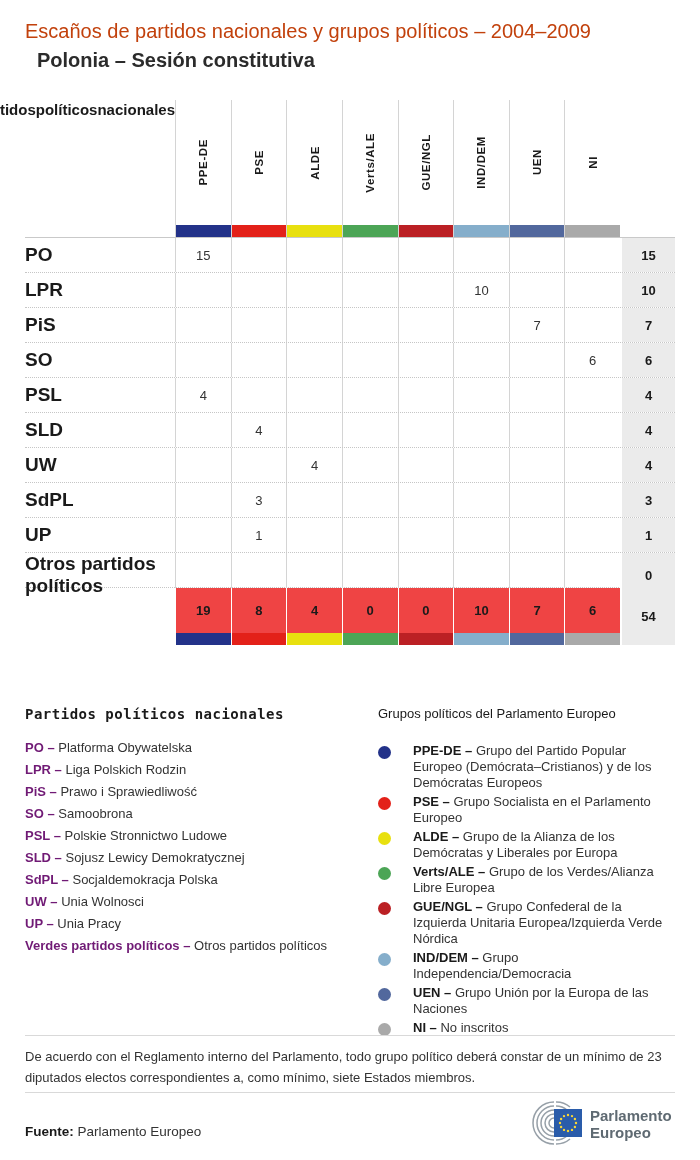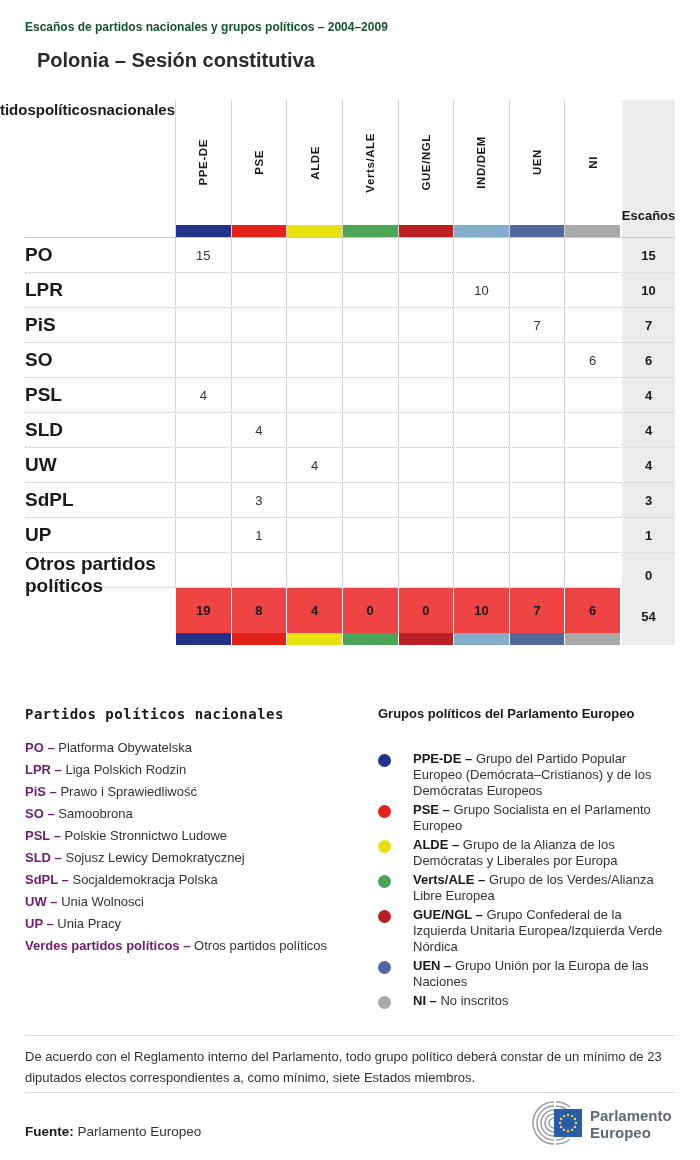--- a/index.html
+++ b/index.html
@@ -1,20 +1,20 @@
 <!DOCTYPE html>
 <html><head>
 <meta charset="utf-8">
 <style>
   * { margin:0; padding:0; box-sizing:border-box; }
   html,body { width:700px; height:1160px; background:#ffffff; overflow:hidden; }
   body { font-family:"Liberation Sans", sans-serif; color:#1a1a1a; position:relative; }
   .page { position:relative; width:700px; height:1160px; }
 
-  .title { position:absolute; top:20px; left:25px; font-size:12px; font-weight:bold; color:#14532d; }
+  .title { position:absolute; top:20px; left:25px; font-size:20px; font-weight:normal; color:#c2410c; }
   .subtitle { position:absolute; top:49px; left:27px; font-size:20px; font-weight:bold; color:#2b2b2b;margin-left:10px; }
 
   
   .seat-table { position:absolute; top:100px; left:25px; width:650px; }
   .thead { display:grid; grid-template-columns:150px repeat(8,1fr) 55px; height:138px; border-bottom:1px solid #c9c9c9; }
   .corner { display:flex; flex-direction:row; justify-content:flex-end; padding-bottom:14px; font-weight:bold; font-size:15px; line-height:20px; }
   .gh { border-left:1px solid #d4d4d4; display:flex; flex-direction:column; }
   .rot-wrap { flex:1; display:flex; align-items:center; justify-content:center; }
   .rot { writing-mode:vertical-rl; transform:rotate(180deg); font-weight:bold; font-size:11.5px; letter-spacing:0.6px; white-space:nowrap; }
   .bar { height:12px; width:100%; }
@@ -31,21 +31,21 @@
   .tot-seats { background:#ebebeb; border-left:2px solid #ffffff; display:flex; align-items:center; justify-content:center; font-weight:bold; font-size:13px; }
 
   
   .legends { position:absolute; top:706px; left:25px; width:650px; display:flex; }
   .leg-left { width:353px; }
   .leg-left h3 { font-family:"DejaVu Sans Mono", monospace; font-size:14px; font-weight:bold; letter-spacing:0.5px; margin-bottom:15px; }
   .leg-left .item { font-size:13px; line-height:22px; color:#333; }
   .leg-left .item b { color:#701a75; }
 
   .leg-right { width:297px; }
-  .leg-right h3 { font-size:13px; font-weight:bold; margin-bottom:30px; }
+  .leg-right h3 { font-size:13px; font-weight:normal; margin-bottom:22px; }
   .gitem { display:flex; gap:22px; margin-bottom:3px; font-size:13px; line-height:16px; color:#333; }
   .gitem .dot { width:13px; height:13px; border-radius:50%; margin-top:3px; flex-shrink:0; }
   .gitem b { color:#1a1a1a; }
 
   
   .rule { position:absolute; left:25px; width:650px; border-top:1px solid #d9d9d9; }
   .rule1 { top:1035px; } .rule2 { top:1092px; }
   .note { position:absolute; top:1046px; left:25px; width:650px; font-size:13px; line-height:21px; color:#333; }
   .source { position:absolute; left:25px; top:1124px; font-size:13.5px; color:#333; }
   .source b { color:#1a1a1a; }
@@ -110,23 +110,20 @@
             <span class="rot">UEN</span>
           </div>
         <div class="bar" style="background: rgb(82, 104, 157);"></div>
       </div>
       <div class="gh">
         <div class="rot-wrap">
             <span class="rot">NI</span>
           </div>
         <div class="bar" style="background: rgb(169, 169, 169);"></div>
       </div>
-      <div class="seats-head">
-          <span>Escaños</span>
-        </div>
     </div>
 
     <div class="trow">
       <div class="plabel">PO</div>
       <div class="val">15</div>
       <div class="val"></div>
       <div class="val"></div>
       <div class="val"></div>
       <div class="val"></div>
       <div class="val"></div>
@@ -293,20 +290,24 @@
         <span class="dot" style="background: rgb(232, 224, 15);"></span>
         <div><b>ALDE –</b> <span>Grupo de la Alianza de los Demócratas y Liberales por Europa</span></div>
       </div>
       <div class="gitem">
         <span class="dot" style="background: rgb(76, 165, 86);"></span>
         <div><b>Verts/ALE –</b> <span>Grupo de los Verdes/Alianza Libre Europea</span></div>
       </div>
       <div class="gitem">
         <span class="dot" style="background: rgb(187, 32, 36);"></span>
         <div><b>GUE/NGL –</b> <span>Grupo Confederal de la Izquierda Unitaria Europea/Izquierda Verde Nórdica</span></div>
+      </div>
+      <div class="gitem">
+        <span class="dot" style="background: rgb(133, 174, 203);"></span>
+        <div><b>IND/DEM –</b> <span>Grupo Independencia/Democracia</span></div>
       </div>
       <div class="gitem">
         <span class="dot" style="background: rgb(82, 104, 157);"></span>
         <div><b>UEN –</b> <span>Grupo Unión por la Europa de las Naciones</span></div>
       </div>
       <div class="gitem">
         <span class="dot" style="background: rgb(169, 169, 169);"></span>
         <div><b>NI –</b> <span>No inscritos</span></div>
       </div>
     </div>

